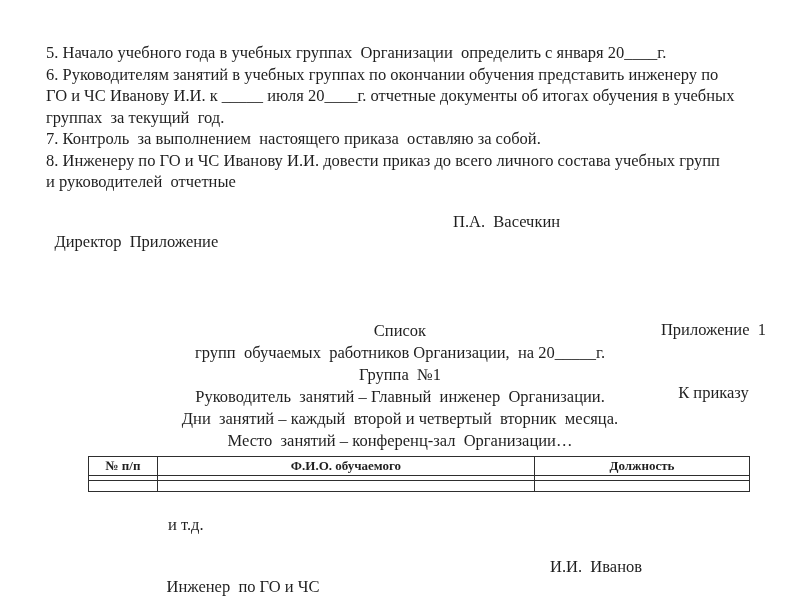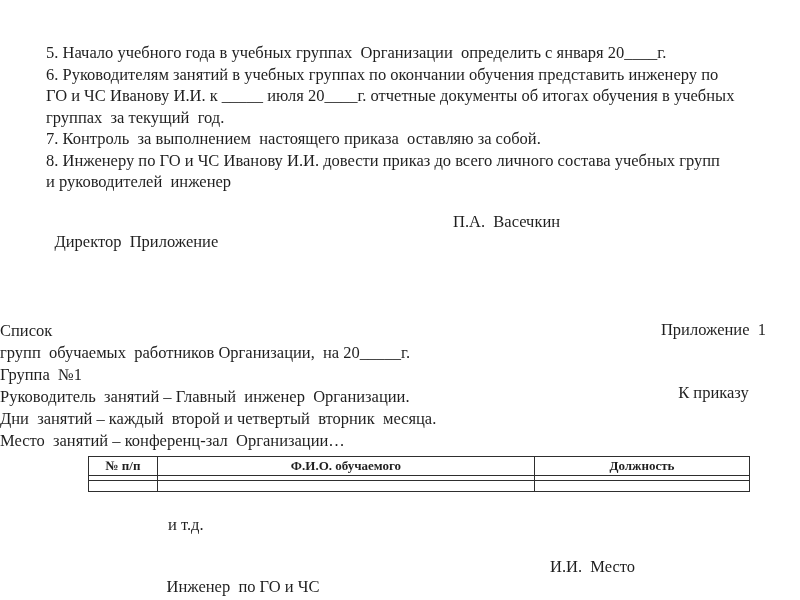--- a/index.html
+++ b/index.html
@@ -41,21 +41,21 @@
     text-align: center;
     font-size: 16.5px;
     line-height: 21px;
     white-space: pre;
   }
 
   
   .center-block {
     position: absolute;
     left: 0; top: 320px; width: 800px;
-    text-align: left;
+    text-align: center;
     font-size: 16.5px;
     line-height: 22px;
   }
   .center-block .line { white-space: pre; }
 
   
   table.trainees {
     position: absolute;
     left: 88px; top: 456px;
     width: 661px;
@@ -89,21 +89,21 @@
 
 <div class="slide">
 
   <div class="order-text">
     <div class="line">5. Начало учебного года в учебных группах  Организации  определить с января 20____г.</div>
     <div class="line">6. Руководителям занятий в учебных группах по окончании обучения представить инженеру по</div>
     <div class="line">ГО и ЧС Иванову И.И. к _____ июля 20____г. отчетные документы об итогах обучения в учебных</div>
     <div class="line">группах  за текущий  год.</div>
     <div class="line">7. Контроль  за выполнением  настоящего приказа  оставляю за собой.</div>
     <div class="line">8. Инженеру по ГО и ЧС Иванову И.И. довести приказ до всего личного состава учебных групп</div>
-    <div class="line">и руководителей  инженер</div>
+    <div class="line">и руководителей  отчетные</div>
   </div>
 
   <div class="sig sig1">
     <span class="sig-left">Директор  Приложение</span>
     <span class="sig-right">П.А.  Васечкин</span>
   </div>
 
   <div class="annex">
     <div class="line">Приложение  1</div>
     <div class="line">К приказу</div>
@@ -140,16 +140,16 @@
         <td></td>
         <td></td>
       </tr>
     </tbody>
   </table>
 
   <div class="etc-note">и т.д.</div>
 
   <div class="sig sig2">
     <span class="sig-left">Инженер  по ГО и ЧС</span>
-    <span class="sig-right">И.И.  Место</span>
+    <span class="sig-right">И.И.  Иванов</span>
   </div>
 
 </div>
 
 </body></html>

